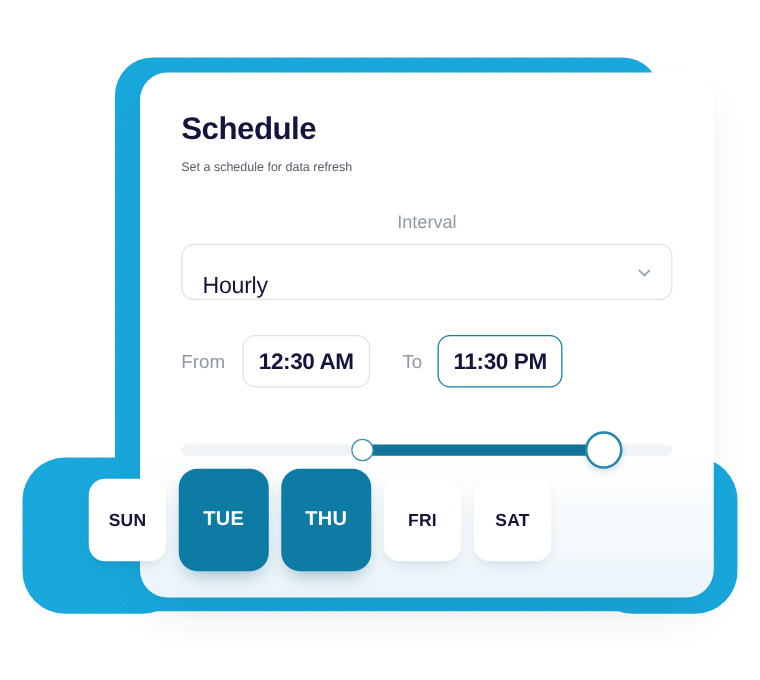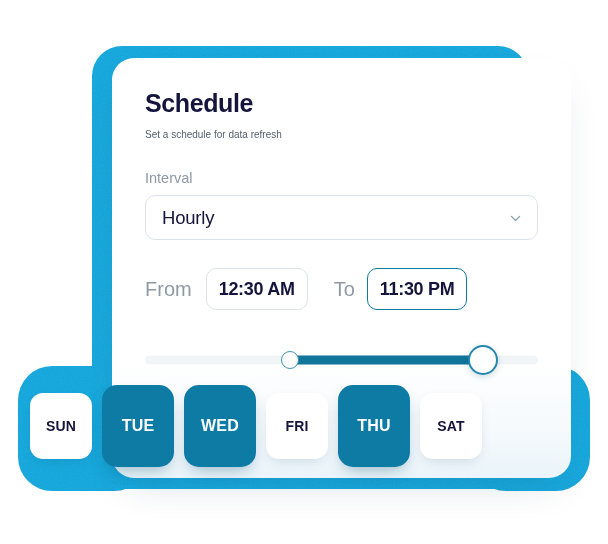--- a/index.html
+++ b/index.html
@@ -102,31 +102,32 @@
     margin: 7px 0 0 0;
     font-size: 10px;
     line-height: 19px;
     color: #56606B;
   }
 
   .field-label {
     margin: 26px 0 9px 0;
     font-size: 14.5px;
     color: #8E99A4;
+    text-align: center;
   }
 
   
   .select {
     position: relative;
     height: 45px;
     border: 1.4px solid #DDE3E9;
     border-radius: 10px;
     background: #ffffff;
     display: flex;
-    align-items: center;
+    align-items: flex-end;
     padding: 0 16px;
     box-sizing: border-box;
   }
   .select-value {
     font-size: 18.5px;
     color: #14143C;
     letter-spacing: -.2px;
   }
   .chev {
     position: absolute;
@@ -139,21 +140,21 @@
   }
   .chev svg { display: block; width: 100%; height: 100%; }
 
   
   .range-row {
     display: flex;
     align-items: center;
     margin-top: 28px;
   }
   .range-label {
-    font-size: 20px;
+    font-size: 15px;
     color: #8E99A4;
   }
   .time-box {
     height: 42px;
     min-width: 97px;
     border-radius: 10px;
     background: #ffffff;
     display: flex;
     align-items: center;
     justify-content: flex-start;
@@ -226,21 +227,21 @@
     margin-left: -15px;
     transform: translateY(-50%);
     border: 2px solid #2686AE;
     box-shadow: 0 2px 6px rgba(14, 90, 122, .20);
   }
 
   
   .days {
     position: absolute;
     left: 0;
-    top: 380px;
+    top: 370px;
     width: 512px;
     height: 92px;
     display: flex;
     align-items: center;
     justify-content: center;
     gap: 10px;
     text-align: right;
   }
   .chip {
     display: flex;
@@ -327,26 +328,23 @@
   </div>
 
   <div class="days" id="days">
       <div class="chip off">
         <span>SUN</span>
       </div>
       <div class="chip on">
         <span>TUE</span>
       </div>
       <div class="chip on">
-        <span>WED</span>
+        <span>THU</span>
       </div>
       <div class="chip off">
         <span>FRI</span>
       </div>
-      <div class="chip on">
-        <span>THU</span>
-      </div>
       <div class="chip off">
         <span>SAT</span>
       </div>
     </div>
 
 </div>
 
 </body></html>

